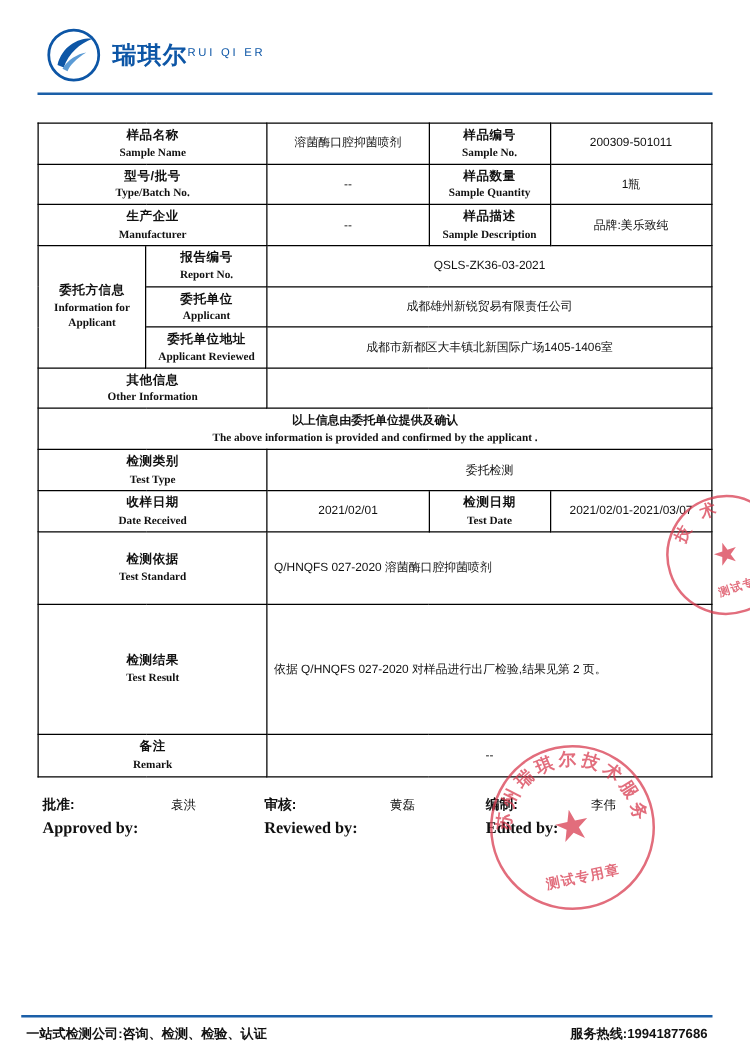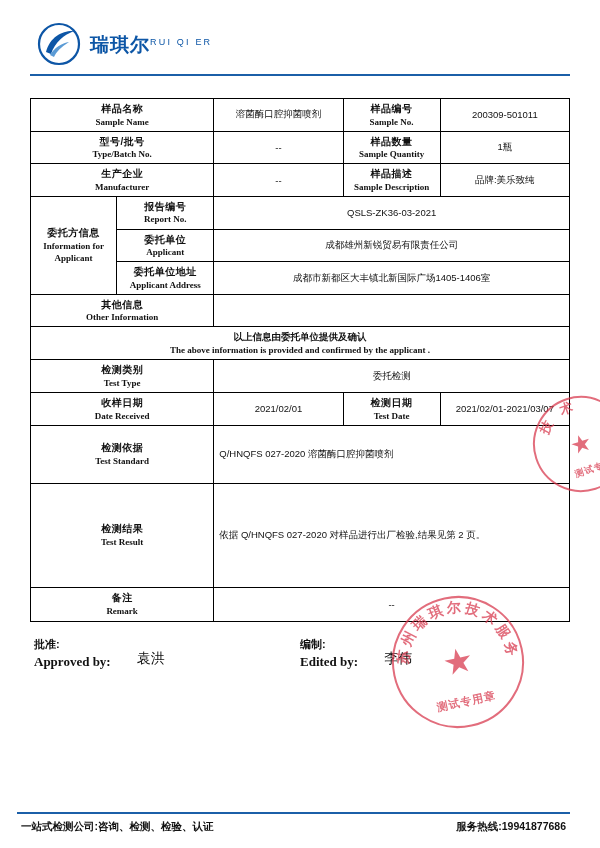--- a/index.html
+++ b/index.html
@@ -174,23 +174,23 @@
     font-size: 11px;
   }
   .sign-label .en {
     display: block;
     font-family: "Liberation Serif", "DejaVu Serif", serif;
     font-weight: bold;
     font-size: 13px;
   }
   .sign-name {
     margin-left: 26px;
-    margin-top: 14px;
-    font-family: "Liberation Sans", "DejaVu Sans", sans-serif;
-    font-size: 14px;
+    margin-top: 1px;
+    font-family: "Liberation Sans", "DejaVu Sans", sans-serif;
+    font-size: 10px;
     color: #111;
     text-align: right;
   }
   
   .footer {
     position: absolute;
     left: 17px;
     right: 30px;
     bottom: 14px;
   }
@@ -347,21 +347,21 @@
       <tr class="tall-24">
         <td class="lbl">
           <span class="cn">委托单位</span>
           <span class="en">Applicant</span>
         </td>
         <td class="val" colspan="3">成都雄州新锐贸易有限责任公司</td>
       </tr>
       <tr class="tall-30">
         <td class="lbl">
           <span class="cn">委托单位地址</span>
-          <span class="en">Applicant Address</span>
+          <span class="en">Applicant Reviewed</span>
         </td>
         <td class="val" colspan="3">成都市新都区大丰镇北新国际广场1405-1406室</td>
       </tr>
       <tr class="tall-30">
         <td class="lbl" colspan="2">
           <span class="cn">其他信息</span>
           <span class="en">Other Information</span>
         </td>
         <td class="val" colspan="3"></td>
       </tr>
@@ -414,20 +414,27 @@
     </tbody>
   </table>
 
   <div class="sign-row">
     <div class="sign-block">
       <div class="sign-label">
         <span class="cn">批准:</span>
         <span class="en">Approved by:</span>
       </div>
       <div class="sign-name">袁洪</div>
+    </div>
+    <div class="sign-block">
+      <div class="sign-label">
+        <span class="cn">审核:</span>
+        <span class="en">Reviewed by:</span>
+      </div>
+      <div class="sign-name">黄磊</div>
     </div>
     <div class="sign-block">
       <div class="sign-label">
         <span class="cn">编制:</span>
         <span class="en">Edited by:</span>
       </div>
       <div class="sign-name">李伟</div>
     </div>
   </div>
 

